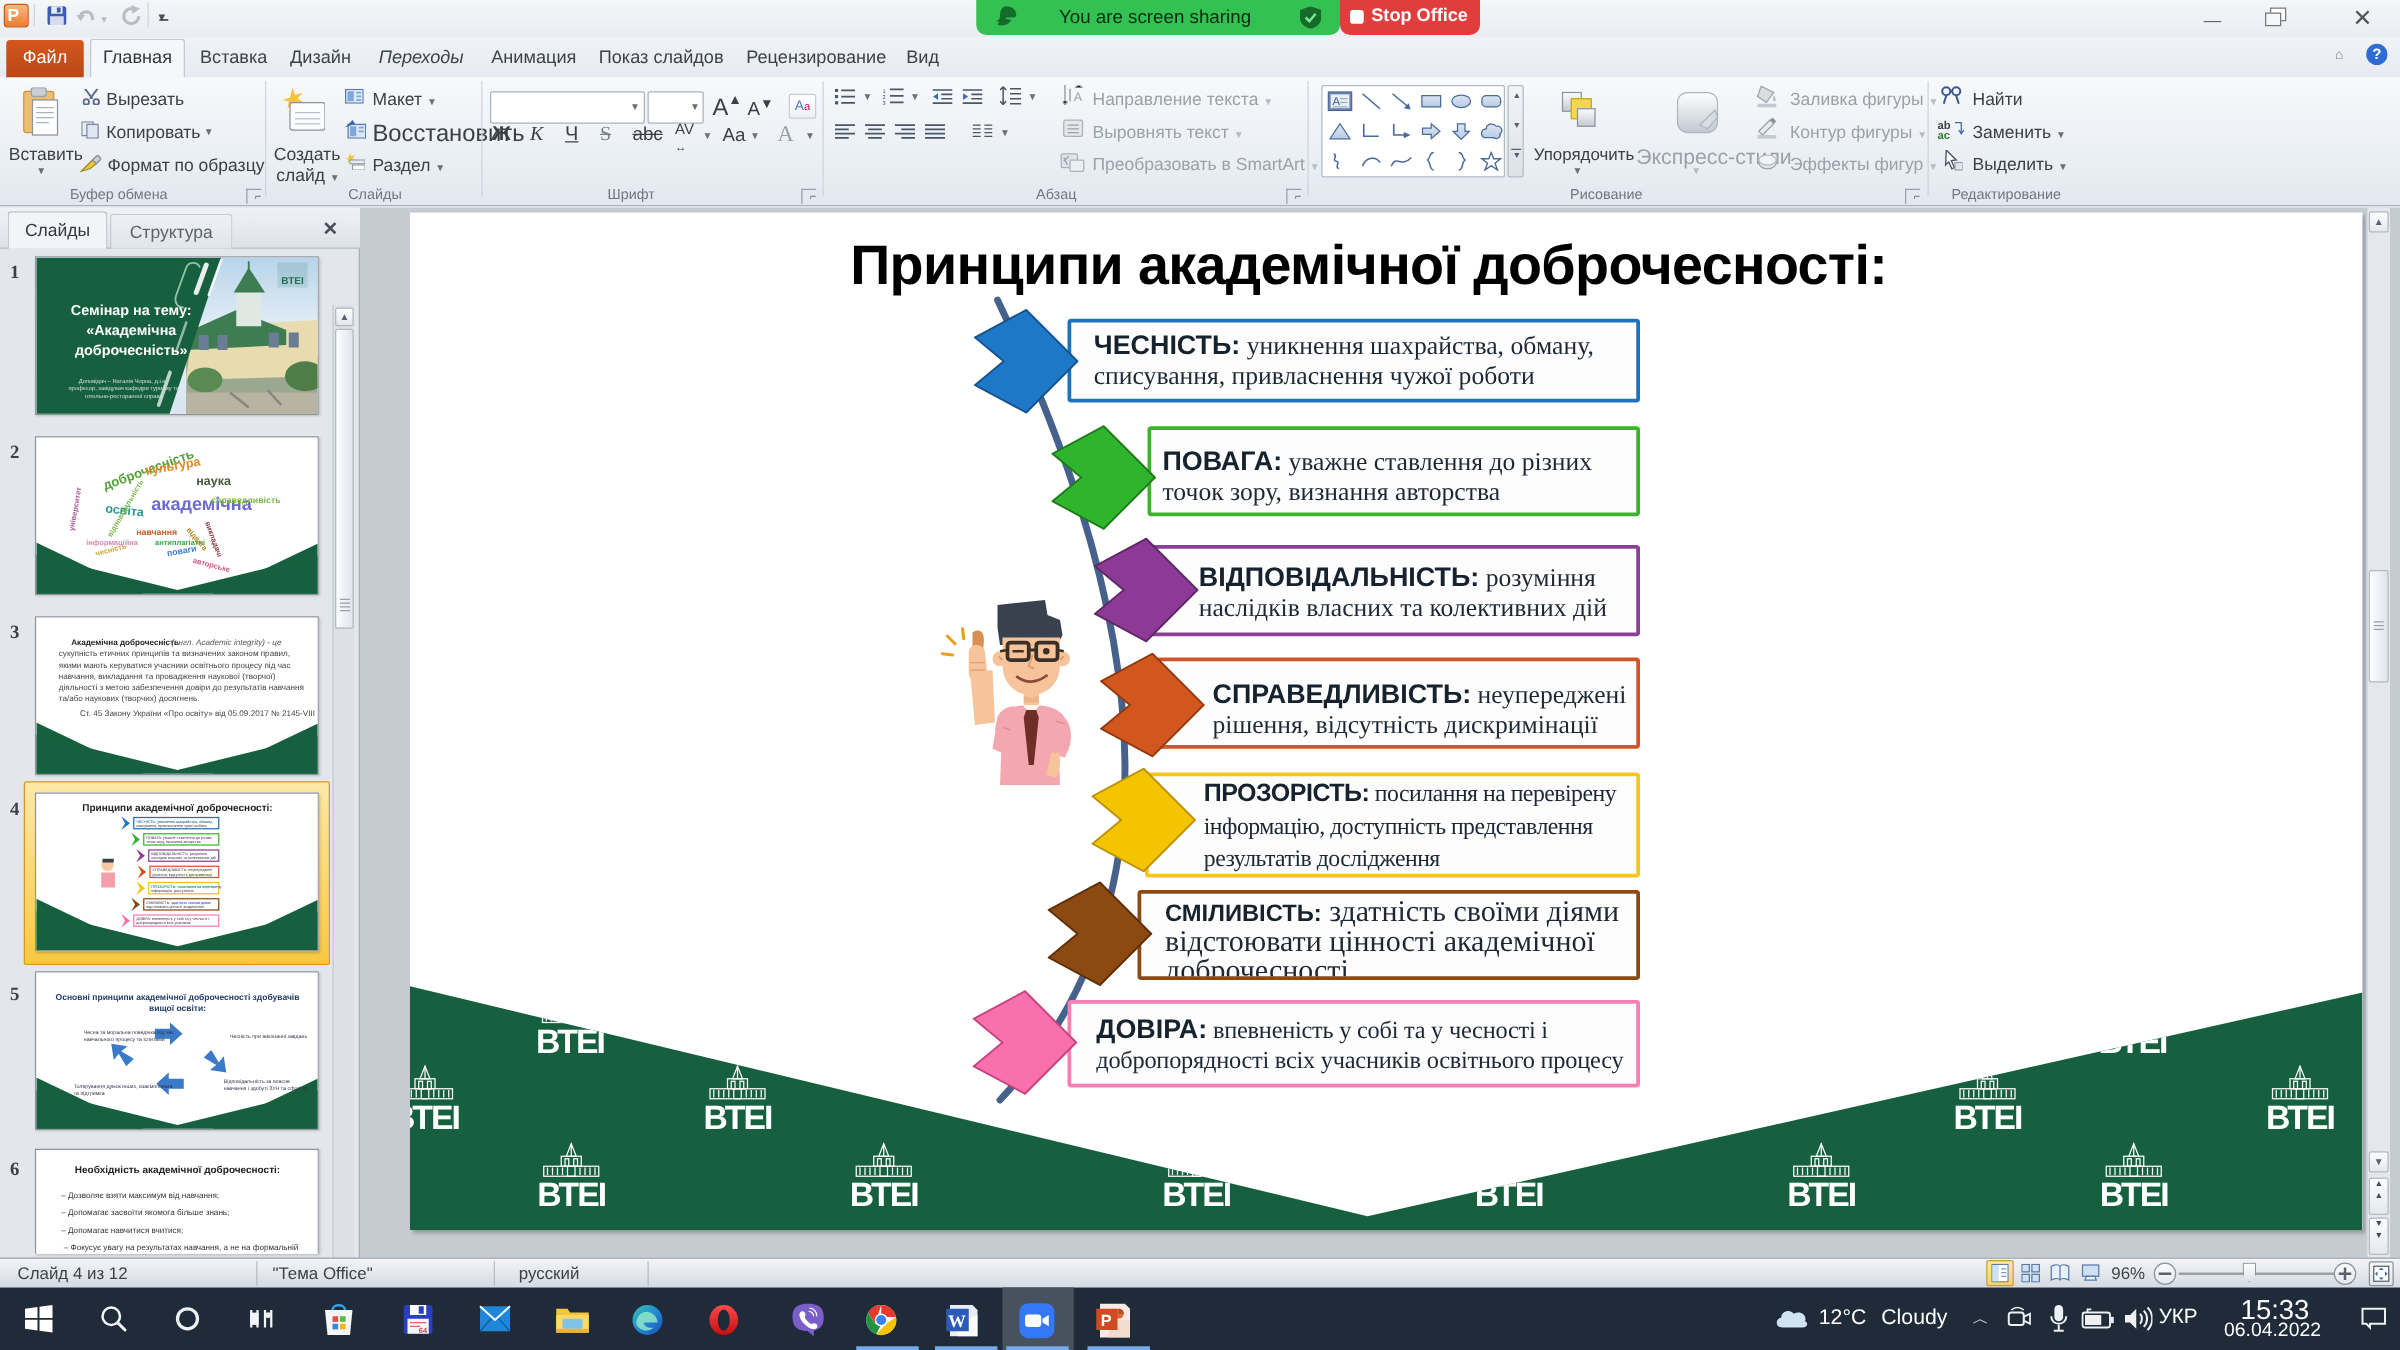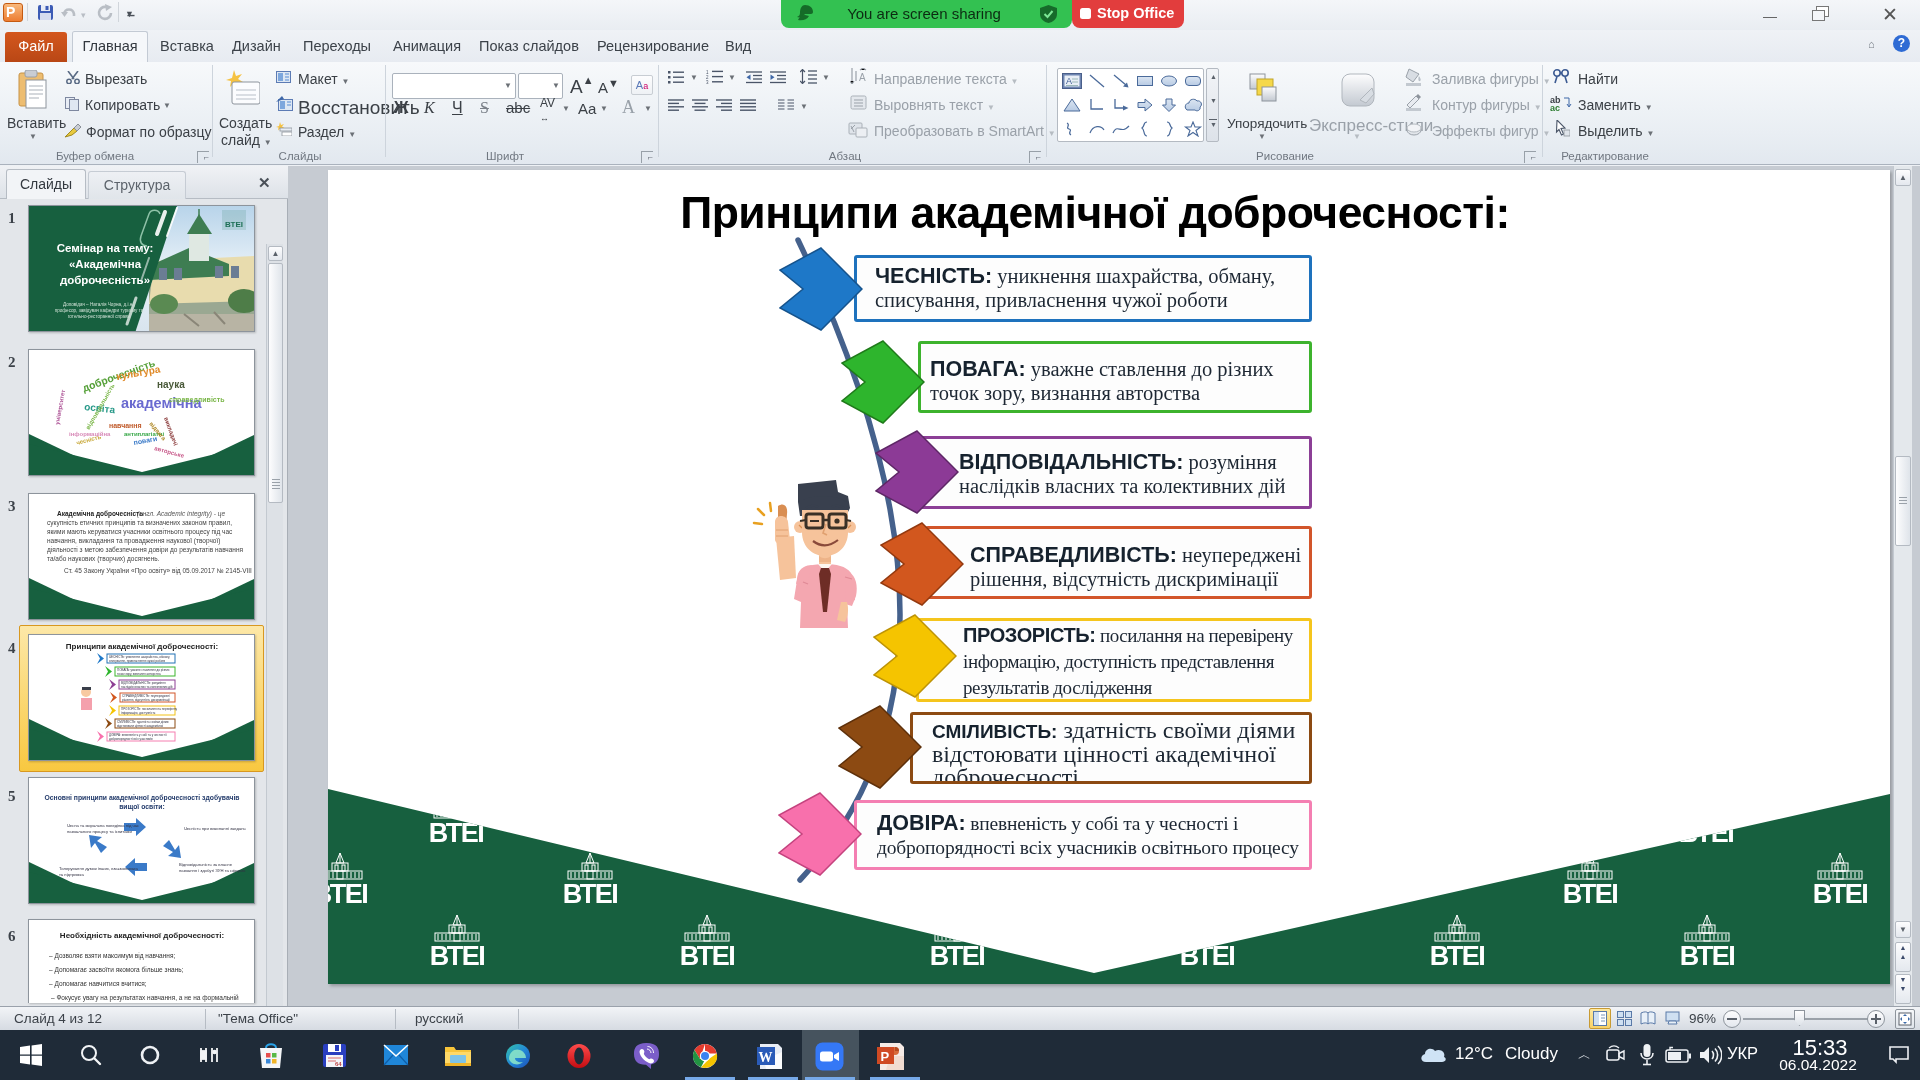--- a/index.html
+++ b/index.html
@@ -55,21 +55,21 @@
   <path d="M4.5 9 L7.5 12 L12.5 6" stroke="#7de695" stroke-width="2" fill="none"></path>
 </svg>
 <div class="abs" style="left:1080px;top:8px;width:11px;height:11px;background:#fff;border-radius:2.5px;"></div>
 <div class="abs" style="left:1097px;top:5px;color:#fff;font-weight:bold;font-size:14.5px;">Stop Office</div>
 
 <div class="abs" id="tabrow" style="left:0;top:30px;width:1920px;height:32px;background:linear-gradient(#eff2f6,#e7ebf1);">
   <div class="abs" style="left:5px;top:2px;width:62px;height:30px;background:linear-gradient(#d4571e,#b94715);border-radius:3px 3px 0 0;color:#fff;font-size:14.5px;text-align:center;line-height:29px;">Файл</div>
   <div class="abs" style="left:72px;top:1px;width:76px;height:31px;background:#f5f7fa;border:1px solid #c3cad4;border-bottom:none;border-radius:2.5px 2.5px 0 0;color:#33383f;font-size:14.5px;text-align:center;line-height:29px;">Главная</div>
   <div class="abs tabt" style="left:160px;top:2px;">Вставка</div>
   <div class="abs tabt" style="left:232px;top:2px;">Дизайн</div>
-  <div class="abs tabt" style="left:303px;top:2px;">Переходы</div>
+  <div class="abs tabt" style="left:303px;top:2px;font-style:italic;">Переходы</div>
   <div class="abs tabt" style="left:393px;top:2px;">Анимация</div>
   <div class="abs tabt" style="left:479px;top:2px;">Показ слайдов</div>
   <div class="abs tabt" style="left:597px;top:2px;">Рецензирование</div>
   <div class="abs tabt" style="left:725px;top:2px;">Вид</div>
   <style>.tabt{color:#3c4249;font-size:14.5px;line-height:29px;}</style>
   <div class="abs" style="left:1868px;top:8px;color:#7a8088;font-size:11px;">⌂</div>
   <div class="abs" style="left:1893px;top:5px;width:17px;height:17px;background:#2e6bd4;border-radius:50%;color:#fff;font-size:12px;font-weight:bold;text-align:center;line-height:17px;">?</div>
 </div>
 
 <div class="abs" id="ribbon" style="left:0;top:62px;width:1920px;height:103px;background:linear-gradient(#f7f9fb,#e9eef3 70%,#e2e8ef);border-bottom:1px solid #aab2bd;">

